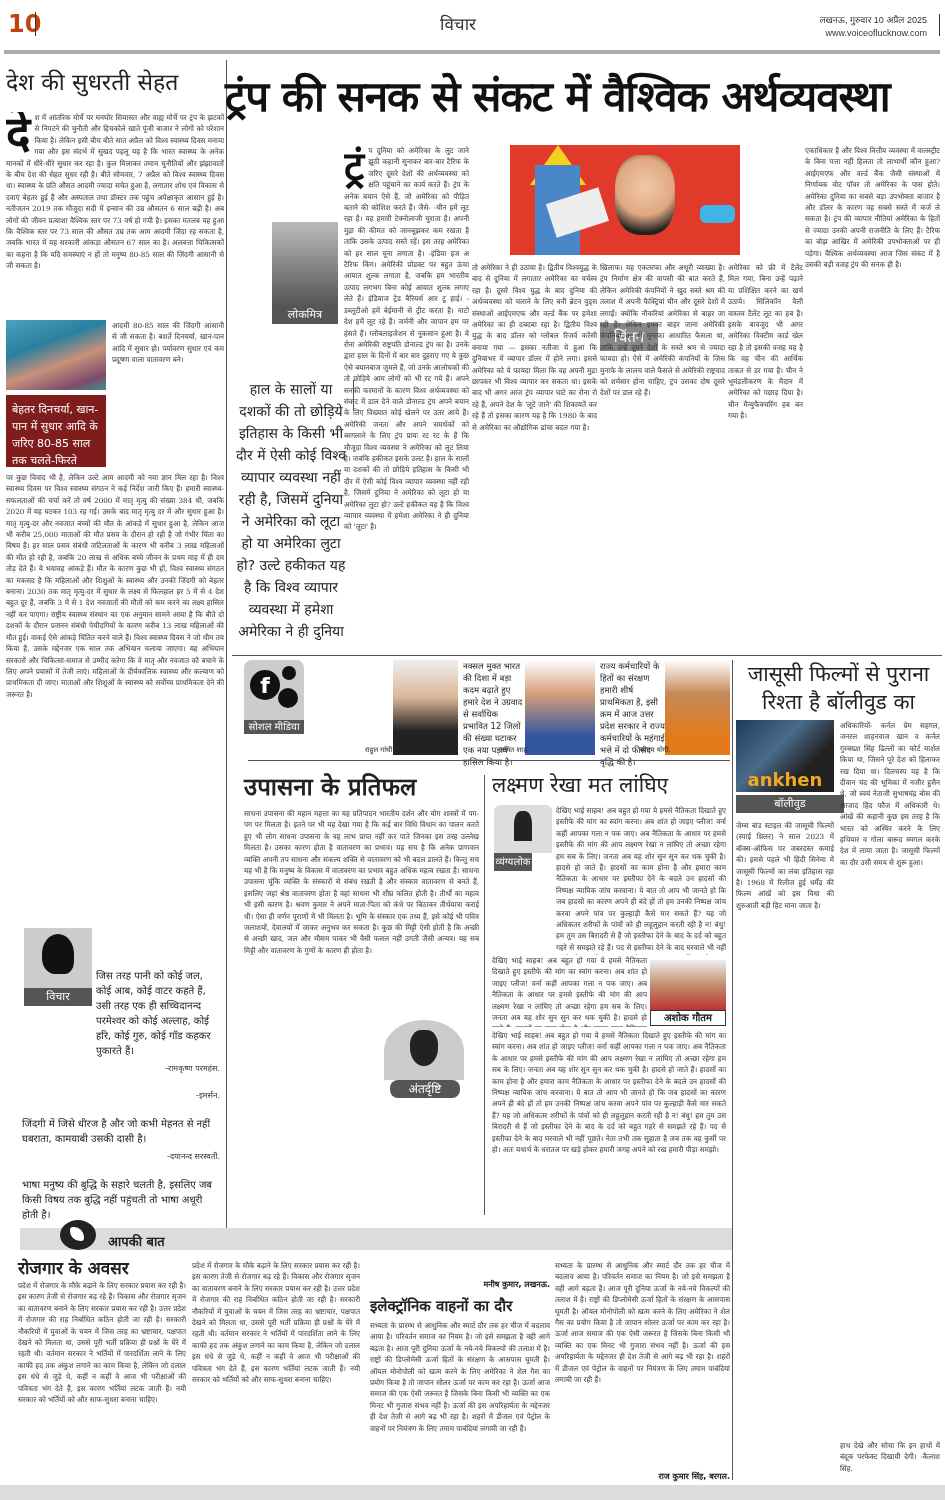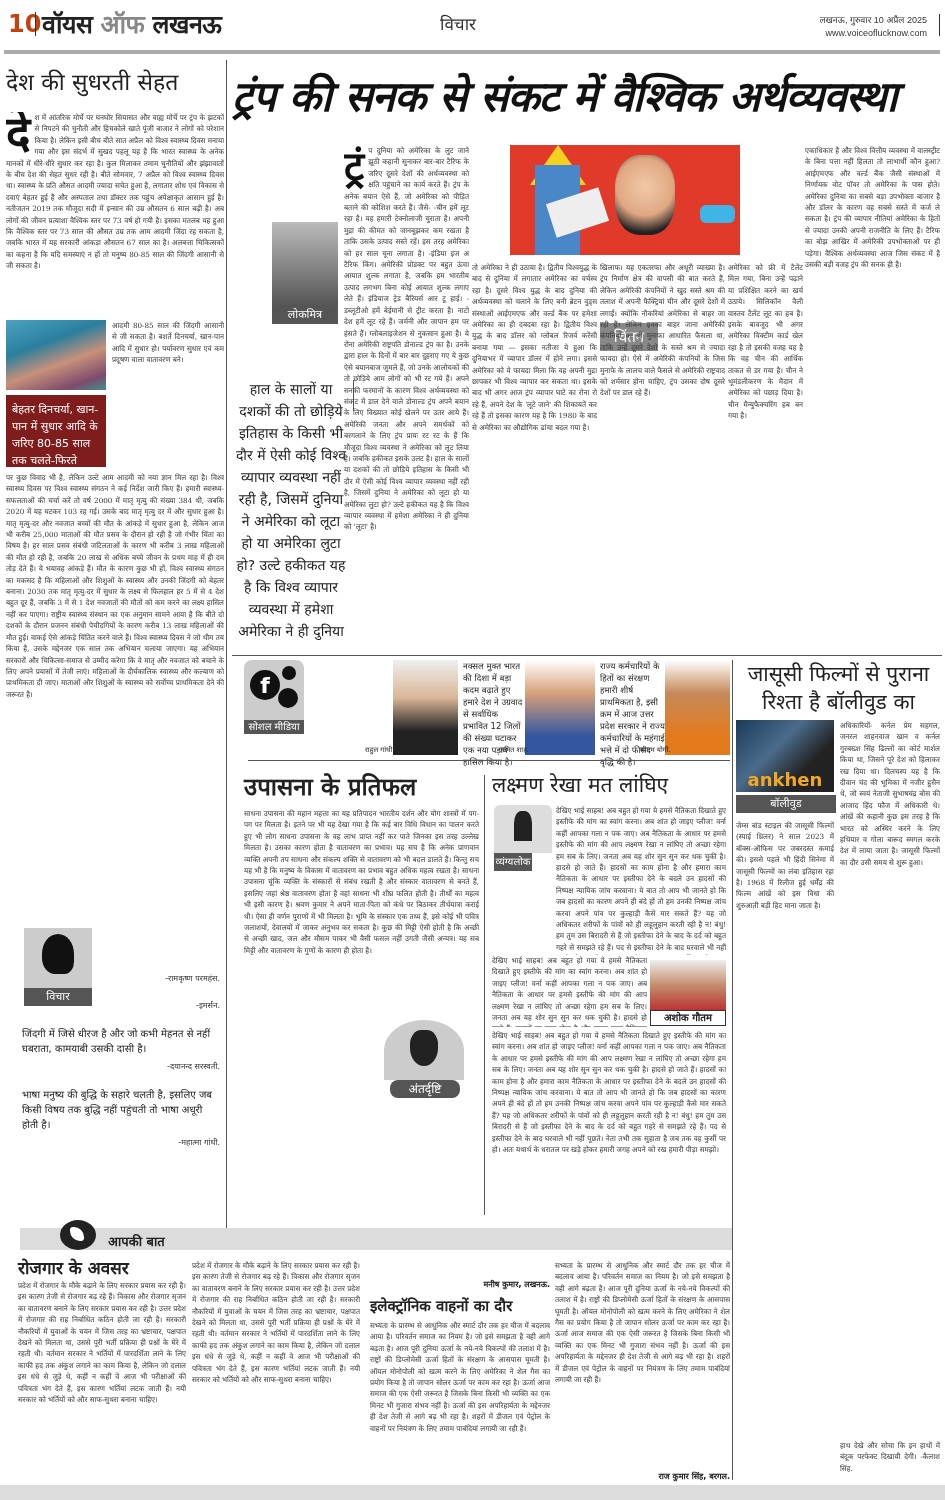--- a/index.html
+++ b/index.html
@@ -30,25 +30,20 @@
   .photo { background: linear-gradient(135deg, #7a6a5a, #c9a98a 50%, #5a4a3a); }
   .byline { font-family: "DejaVu Sans", sans-serif; font-size: 8px; font-weight: bold; text-align: right; color: #222; }
   .gray-band { background: #dcdcdc; }
 </style>
 </head>
 <body>
 
 <div class="abs" style="left:0;top:0;width:945px;height:50px;">
   <div class="abs masthead-num" style="left:8px;top:10px;">10</div>
   <div class="abs" style="left:35px;top:12px;width:1px;height:24px;background:#333;"></div>
-  <div class="abs masthead-title" style="left:42px;top:6px;">
-    <span>वॉयस</span>
-    <span class="mid">ऑफ</span>
-    <span>लखनऊ</span>
-  </div>
   <div class="abs section-title" style="left:440px;top:12px;">विचार</div>
   <div class="abs dateline" style="right:18px;top:14px;">
     <div>लखनऊ, गुरुवार 10 अप्रैल 2025</div>
     <div>www.voiceoflucknow.com</div>
   </div>
   <div class="abs" style="right:5px;top:14px;width:1px;height:22px;background:#333;"></div>
 </div>
 <div class="abs topbar" style="left:4px;top:50px;width:936px;"></div>
 
 <div class="abs" style="left:6px;top:58px;width:218px;">
@@ -62,38 +57,39 @@
 <div class="abs caption-box" style="left:6px;top:395px;width:100px;height:72px;">बेहतर दिनचर्या, खान-पान में सुधार आदि के जरिए 80-85 साल तक चलते-फिरते स्वस्थ्य जीवन जी सकते हैं।</div>
 <div class="abs body-text" style="left:112px;top:320px;width:112px;height:150px;">आदमी 80-85 साल की जिंदगी आसानी से जी सकता है। बशर्ते दिनचर्या, खान-पान आदि में सुधार हो। पर्यावरण सुधार एवं कम प्रदूषण वाला वातावरण बने।</div>
 <div class="abs body-text" style="left:6px;top:472px;width:218px;height:470px;">पर कुछ विवाद भी है, लेकिन उल्टे आम आदमी को नया ज्ञान मिल रहा है। विश्व स्वास्थ्य दिवस पर विश्व स्वास्थ्य संगठन ने कई निर्देश जारी किए हैं। हमारी स्वास्थ्य-सफलताओं की चर्चा करें तो वर्ष 2000 में मातृ मृत्यु की संख्या 384 थी, जबकि 2020 में यह घटकर 103 रह गई। उसके बाद मातृ मृत्यु दर में और सुधार हुआ है। मातृ मृत्यु-दर और नवजात बच्चों की मौत के आंकड़े में सुधार हुआ है, लेकिन आज भी करीब 25,000 माताओं की मौत प्रसव के दौरान हो रही है जो गंभीर चिंता का विषय है। हर साल प्रसव संबंधी जटिलताओं के कारण भी करीब 3 लाख महिलाओं की मौत हो रही है, जबकि 20 लाख से अधिक बच्चे जीवन के प्रथम माह में ही दम तोड़ देते हैं। ये भयावह आंकड़े हैं। मौत के कारण कुछ भी हों, विश्व स्वास्थ्य संगठन का मकसद है कि महिलाओं और शिशुओं के स्वास्थ्य और उनकी जिंदगी को बेहतर बनाना। 2030 तक मातृ मृत्यु-दर में सुधार के लक्ष्य से फिलहाल हर 5 में से 4 देश बहुत दूर हैं, जबकि 3 में से 1 देश नवजातों की मौतों को कम करने का लक्ष्य हासिल नहीं कर पाएगा। राष्ट्रीय स्वास्थ्य संस्थान का एक अनुमान सामने आया है कि बीते दो दशकों के दौरान प्रजनन संबंधी पेचीदगियों के कारण करीब 13 लाख महिलाओं की मौत हुई। वाकई ऐसे आंकड़े चिंतित करने वाले हैं। विश्व स्वास्थ्य दिवस ने जो थीम तय किया है, उसके मद्देनजर एक साल तक अभियान चलाया जाएगा। यह अभियान सरकारों और चिकित्सा-समाज से उम्मीद करेगा कि वे मातृ और नवजात को बचाने के लिए अपने प्रयासों में तेजी लाएं। महिलाओं के दीर्घकालिक स्वास्थ्य और कल्याण को प्राथमिकता दी जाए। माताओं और शिशुओं के स्वास्थ्य को सर्वोच्च प्राथमिकता देने की जरूरत है।</div>
 
 <div class="abs" style="left:24px;top:928px;width:68px;height:60px;background:#ccc;">
   <div style="position:absolute;left:18px;top:6px;width:32px;height:40px;background:#111;border-radius:50% 50% 30% 40%;"></div>
 </div>
 <div class="abs label-box" style="left:24px;top:988px;width:68px;">विचार</div>
 <div class="abs" style="left:22px;top:968px;width:198px;">
   <div>
+    <div class="quote-text" style="margin-left:74px;">जिस तरह पानी को कोई जल, कोई आब, कोई वाटर कहते हैं, उसी तरह एक ही सच्चिदानन्द परमेश्वर को कोई अल्लाह, कोई हरि, कोई गुरु, कोई गॉड कहकर पुकारते हैं।</div>
     <div class="quote-author">-रामकृष्ण परमहंस.</div>
   </div>
   <div>
     <div class="quote-author">-इमर्सन.</div>
   </div>
   <div>
     <div class="quote-text">जिंदगी में जिसे धीरज है और जो कभी मेहनत से नहीं घबराता, कामयाबी उसकी दासी है।</div>
     <div class="quote-author">-दयानन्द सरस्वती.</div>
   </div>
   <div>
     <div class="quote-text">भाषा मनुष्य की बुद्धि के सहारे चलती है, इसलिए जब किसी विषय तक बुद्धि नहीं पहुंचती तो भाषा अधूरी होती है।</div>
     <div class="quote-author">-महात्मा गांधी.</div>
   </div>
 </div>
 
 <div class="vline" style="left:226px;top:60px;height:1170px;"></div>
 
-<div class="abs headline-big" style="left:232px;top:72px;font-style:italic;">ट्रंप की सनक से संकट में वैश्विक अर्थव्यवस्था</div>
+<div class="abs headline-big" style="left:225px;top:72px;">ट्रंप की सनक से संकट में वैश्विक अर्थव्यवस्था</div>
 
 <div class="abs photo" style="left:272px;top:222px;width:66px;height:84px;background:linear-gradient(180deg,#bbb 0%,#888 50%,#555 100%);"></div>
 <div class="abs label-box" style="left:272px;top:306px;width:66px;">लोकमित्र</div>
 <div class="abs pull-quote" style="left:235px;top:378px;width:112px;height:265px;overflow:hidden;">हाल के सालों या दशकों की तो छोड़िये इतिहास के किसी भी दौर में ऐसी कोई विश्व व्यापार व्यवस्था नहीं रही है, जिसमें दुनिया ने अमेरिका को लूटा हो या अमेरिका लुटा हो? उल्टे हकीकत यह है कि विश्व व्यापार व्यवस्था में हमेशा अमेरिका ने ही दुनिया को 'लूटा' है। मौजूदा विश्व व्यापार व्यवस्था का भी अमरीका ही सबसे ज्यादा लाभ उठाने वाला देश रहा है।</div>
 <div class="vline" style="left:353px;top:380px;height:30px;"></div>
 
 <div class="abs body-text" style="left:344px;top:145px;width:125px;height:505px;">
   <span class="dropcap" style="font-size:40px;">ट्रं</span>
   <span>प दुनिया को अमेरिका के लुट जाने झूठी कहानी सुनाकर बार-बार टैरिफ के जरिए दूसरे देशों की अर्थव्यवस्था को क्षति पहुंचाने का कार्य करते हैं। ट्रंप के अनेक बयान ऐसे हैं, जो अमेरिका को पीड़ित बताने की कोशिश करते हैं। जैसे- -चीन हमें लूट रहा है। यह हमारी टेक्नोलाजी चुराता है। अपनी मुद्रा की कीमत को जानबूझकर कम रखता है ताकि उसके उत्पाद सस्ते रहें। इस तरह अमेरिका को हर साल चूना लगाता है। -इंडिया इज अ टैरिफ किंग। अमेरिकी प्रोडक्ट पर बहुत ऊंचा आयात शुल्क लगाता है, जबकि हम भारतीय उत्पाद लगभग बिना कोई आयात शुल्क लगाए लेते हैं। इंडियाज ट्रेड बैरियर्स आर टू हाई। - डब्लूटीओ हमें बेईमानी से ट्रीट करता है। नाटो देश हमें लूट रहे हैं। जर्मनी और जापान हम पर हंसते हैं। ग्लोबलाइजेशन से नुकसान हुआ है। ये रोना अमेरिकी राष्ट्रपति डोनाल्ड ट्रंप का है। उनके द्वारा हाल के दिनों में बार बार दुहराए गए ये कुछ ऐसे बयानबाज जुमले हैं, जो उनके आलोचकों की तो छोड़िये आम लोगों को भी रट गये हैं। अपने सनकी फरमानों के कारण विश्व अर्थव्यवस्था को संकट में डाल देने वाले डोनाल्ड ट्रंप अपने बयान के लिए विख्यात कोई खेलने पर उतर आये हैं। अमेरिकी जनता और अपने समर्थकों को बरगलाने के लिए ट्रंप प्रायः रट रट के हैं कि मौजूदा विश्व व्यवस्था ने अमेरिका को लूट लिया है। जबकि हकीकत इसके उलट है। हाल के सालों या दशकों की तो छोड़िये इतिहास के किसी भी दौर में ऐसी कोई विश्व व्यापार व्यवस्था नहीं रही है, जिसमें दुनिया ने अमेरिका को लूटा हो या अमेरिका लुटा हो? उल्टे हकीकत यह है कि विश्व व्यापार व्यवस्था में हमेशा अमेरिका ने ही दुनिया को 'लूटा' है।</span>
 </div>
@@ -135,21 +131,21 @@
   <div class="social-text" style="width:65px;">राज्य कर्मचारियों के हितों का संरक्षण हमारी शीर्ष प्राथमिकता है, इसी क्रम में आज उत्तर प्रदेश सरकार ने राज्य कर्मचारियों के महंगाई भत्ते में दो फीसद वृद्धि की है।</div>
   <div class="photo" style="position:absolute;left:65px;top:0;width:65px;height:95px;background:linear-gradient(180deg,#fff 0%,#c58a5a 35%,#e47a1c 80%);"></div>
   <div class="social-text" style="position:absolute;left:40px;top:84px;font-size:7px;">सीएम योगी.</div>
 </div>
 <div class="hline" style="left:248px;top:760px;width:482px;"></div>
 
 <div class="abs h-small" style="left:736px;top:660px;width:205px;font-weight:normal;font-size:21px;line-height:28px;text-align:center;">जासूसी फिल्मों से पुराना रिश्ता है बॉलीवुड का</div>
 <div class="abs" style="left:736px;top:720px;width:98px;height:72px;background:linear-gradient(135deg,#1b3b5a,#4a6b8a 40%,#222 70%);overflow:hidden;">
   <div style="position:absolute;left:0;bottom:2px;width:100%;text-align:center;font:bold 18px 'DejaVu Sans',sans-serif;color:#f2a823;">ankhen</div>
 </div>
-<div class="abs label-box" style="left:736px;top:795px;width:100px;">बॉलीवुड</div>
+<div class="abs label-box" style="left:736px;top:795px;width:108px;">बॉलीवुड</div>
 <div class="abs body-text" style="left:840px;top:720px;width:100px;height:720px;">अधिकारियों- कर्नल प्रेम सहगल, जनरल शाहनवाज खान व कर्नल गुरबख्श सिंह ढिल्लों का कोर्ट मार्शल किया था, जिसने पूरे देश को हिलाकर रख दिया था। दिलचस्प यह है कि दीवान चंद की भूमिका में नजीर हुसैन थे, जो स्वयं नेताजी सुभाषचंद्र बोस की आजाद हिंद फौज में अधिकारी थे। आंखें की कहानी कुछ इस तरह है कि भारत को अस्थिर करने के लिए हथियार व गोला बारूद स्मगल करके देश में लाया जाता है। जासूसी फिल्मों का दौर उसी समय से शुरू हुआ।</div>
 <div class="abs body-text" style="left:736px;top:820px;width:98px;height:620px;">जेम्स बांड स्टाइल की जासूसी फिल्मों (स्पाई थ्रिलर) ने साल 2023 में बॉक्स-ऑफिस पर जबरदस्त कमाई की। इससे पहले भी हिंदी सिनेमा में जासूसी फिल्मों का लंबा इतिहास रहा है। 1968 में रिलीज हुई धर्मेंद्र की फिल्म आंखें को इस विधा की शुरुआती बड़ी हिट माना जाता है।</div>
 <div class="abs body-text" style="left:840px;top:1440px;width:100px;height:40px;">
   <span>हाथ देखे और सोचा कि इन हाथों में बंदूक परफेक्ट दिखायी देगी।</span>
   <span>-कैलाश सिंह.</span>
 </div>
 
 <div class="vline" style="left:732px;top:660px;height:820px;"></div>
 
 <div class="abs h-mid" style="left:244px;top:772px;">उपासना के प्रतिफल</div>

